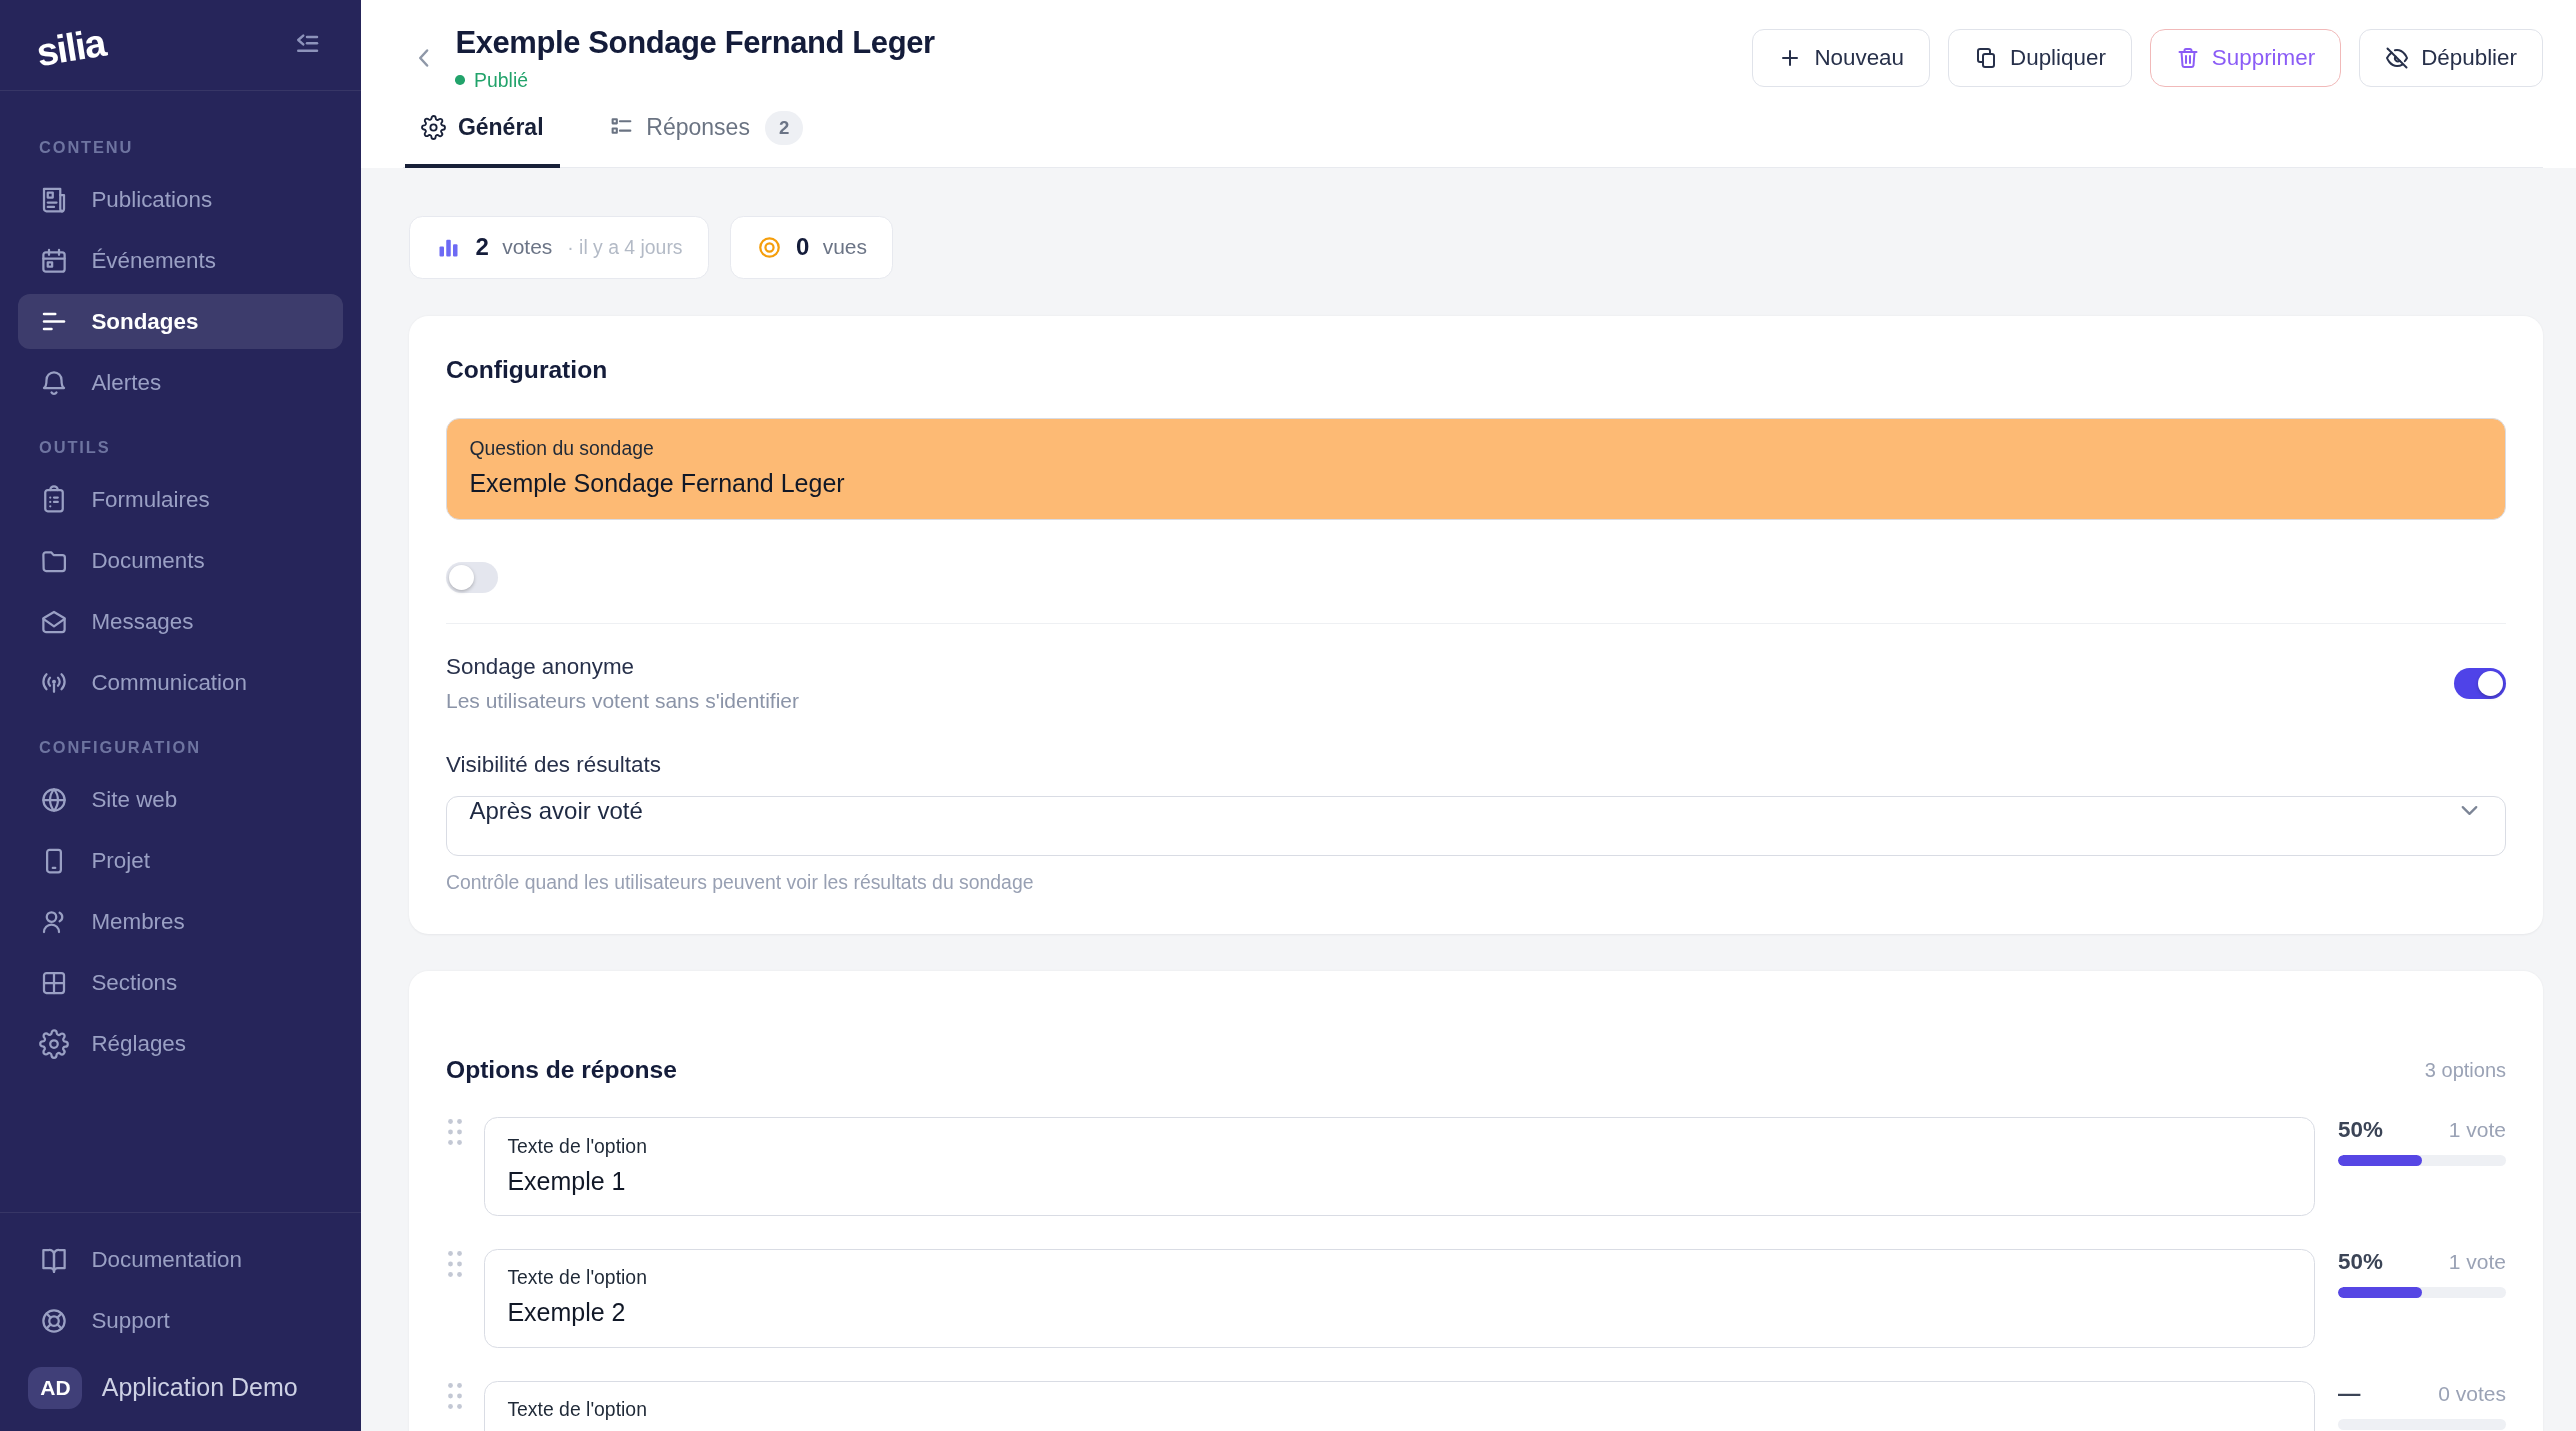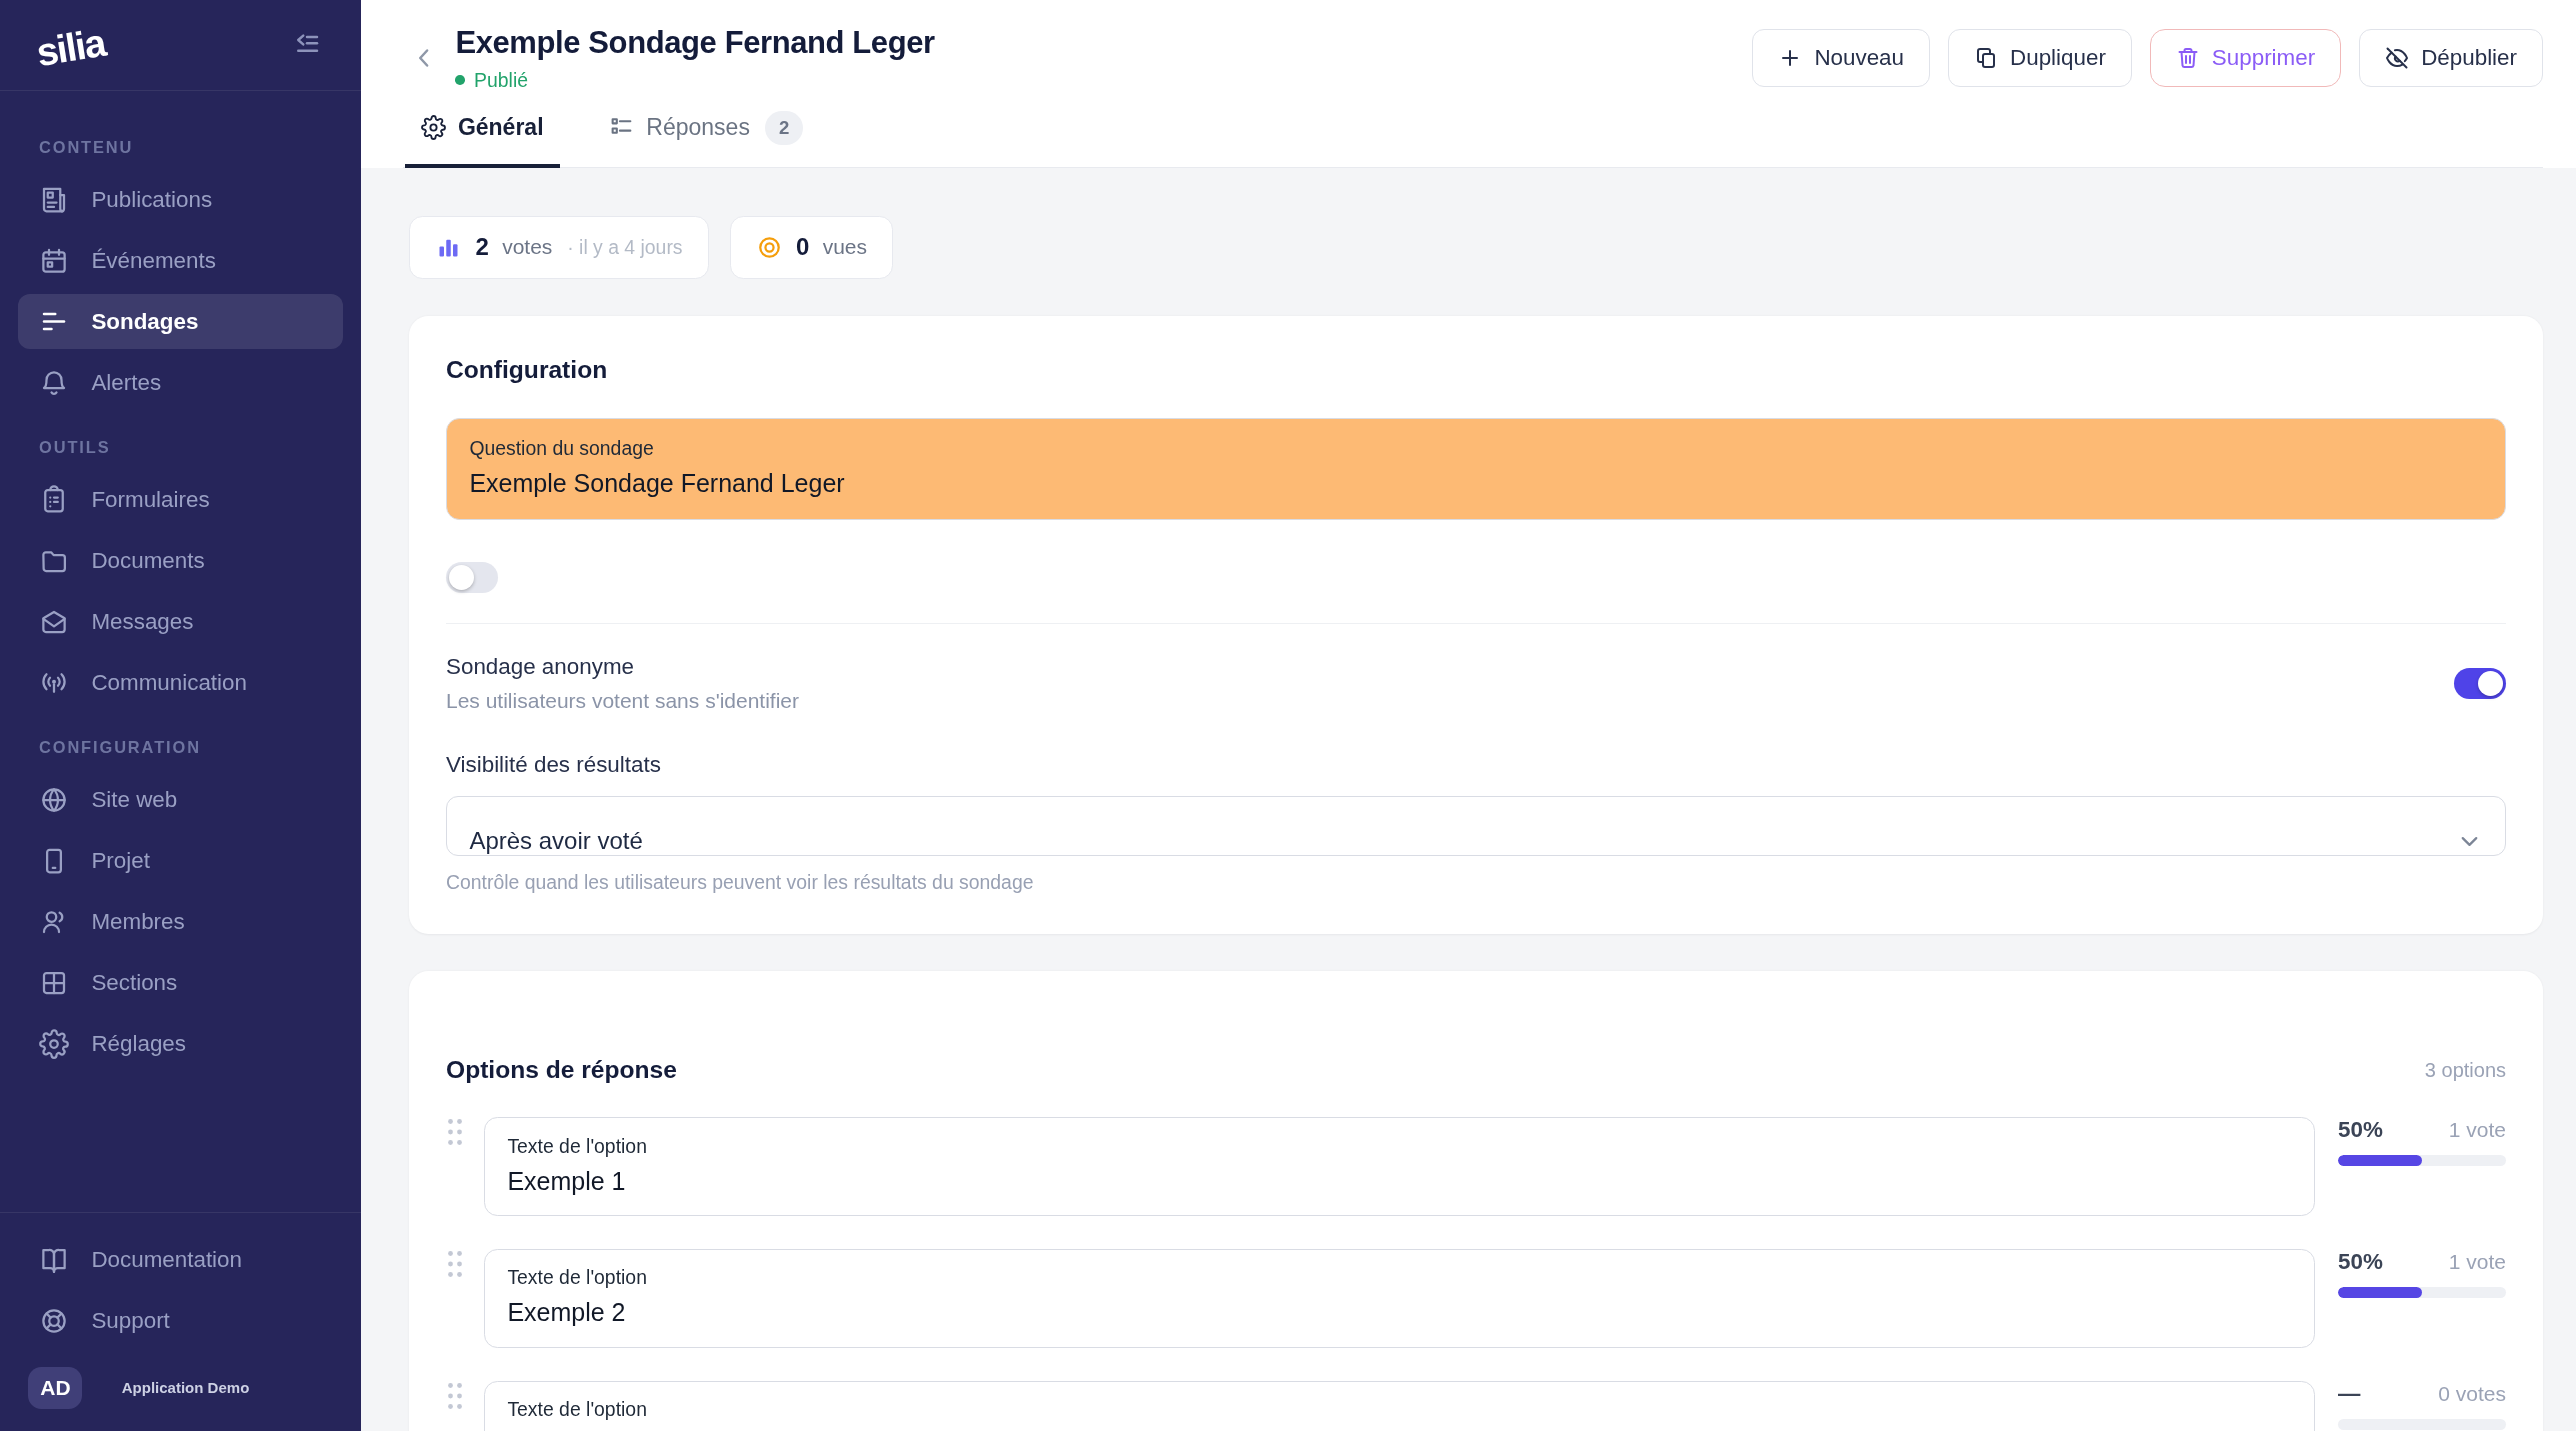--- a/index.html
+++ b/index.html
@@ -45,21 +45,21 @@
   .sb-footer {
     border-top: 1.5px solid rgba(255,255,255,0.08);
     padding: 19.4px 18px 22.4px 18px; flex: 0 0 auto;
   }
   .user-row { display: flex; align-items: center; gap: 19.4px; padding: 10.4px 10.4px 0 10.4px; margin-top: 7.5px; }
   .avatar {
     width: 54px; height: 42px; border-radius: 13.4px; background: #403f78;
     color: #fff; font-size: 21px; font-weight: 700;
     display: flex; align-items: center; justify-content: center;
   }
-  .user-name { color: #cdd1e4; font-size: 15px; font-weight: 700; margin-left: 20px; }
+  .user-name { color: #cdd1e4; font-size: 25px; font-weight: 400; }
 
   
   .main { flex: 1; display: flex; flex-direction: column; overflow: hidden; }
 
   .header { background: #fff; padding: 25px 33px 0 42px; }
   .header-row { display: flex; align-items: center; }
   .back-btn { color: #8f98a8; cursor: pointer; padding: 6px; margin-right: 10.4px; }
   .title-block { display: flex; flex-direction: column; gap: 7.5px; }
   .page-title { font-size: 31px; font-weight: 700; color: #141c3a; letter-spacing: -0.4px; }
   .status { display: flex; align-items: center; gap: 9px; }
@@ -134,21 +134,21 @@
     position: absolute; top: 3px; left: 3px; width: 25px; height: 25px;
     border-radius: 50%; background: #fff;
     box-shadow: 0 1.5px 3.7px rgba(0,0,0,0.25);
   }
   .toggle.on { background: #4f43e8; }
   .toggle.on .knob { left: auto; right: 3px; }
 
   .select-label { font-size: 22.4px; font-weight: 500; color: #27304a; margin-top: 39px; }
   .select-box {
     margin-top: 18px; height: 60px; border: 1.5px solid #d9dce4; border-radius: 12px;
-    display: flex; align-items: flex-end; justify-content: space-between;
+    display: flex; align-items: flex-start; justify-content: space-between;
     padding: 0 22.4px; cursor: pointer; background: #fff;
   }
   .select-value { font-size: 24px; color: #1e2942; }
   .select-box svg { width: 27px; height: 27px; color: #7c8596; }
   .help-text { font-size: 19.4px; color: #98a0b3; margin-top: 15px; }
 
   
   .option-row { display: flex; align-items: flex-start; gap: 20px; margin-top: 33px; }
   .drag-handle { color: #c3c8d4; cursor: grab; flex: 0 0 18px; }
   .drag-handle svg { width: 18px; height: 30px; }

